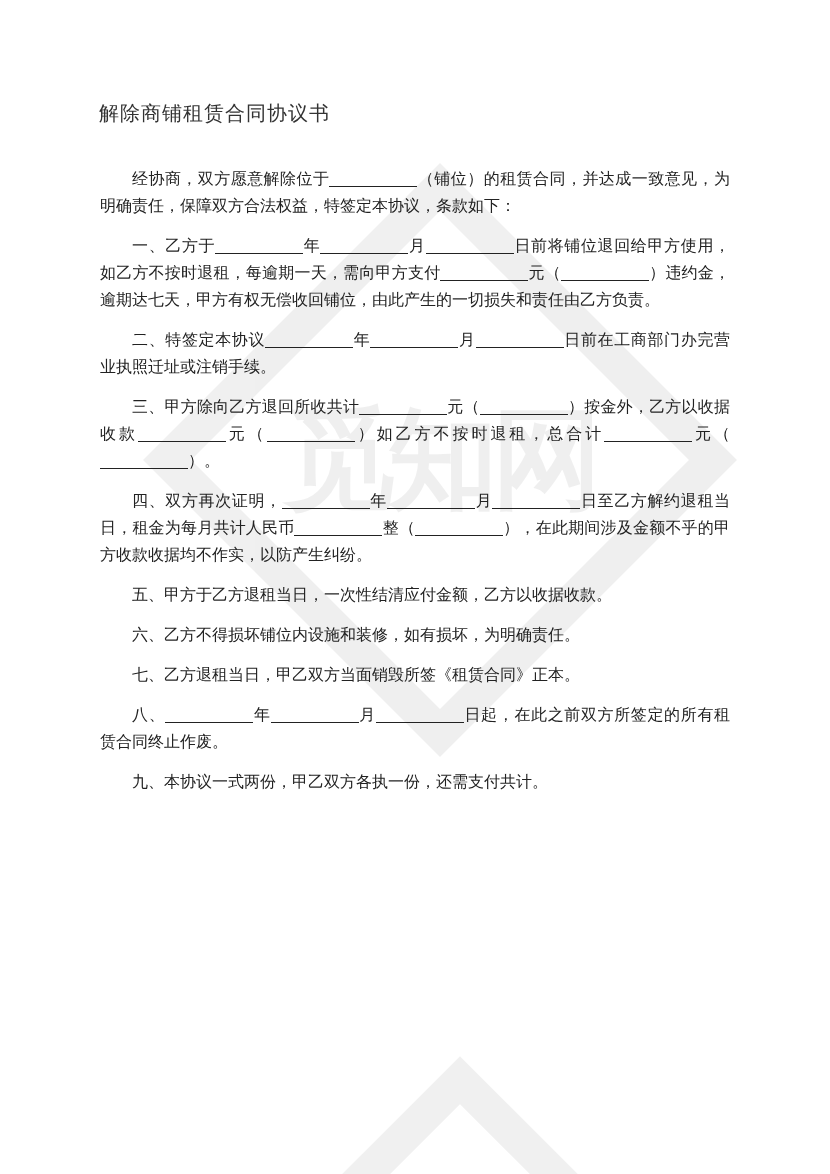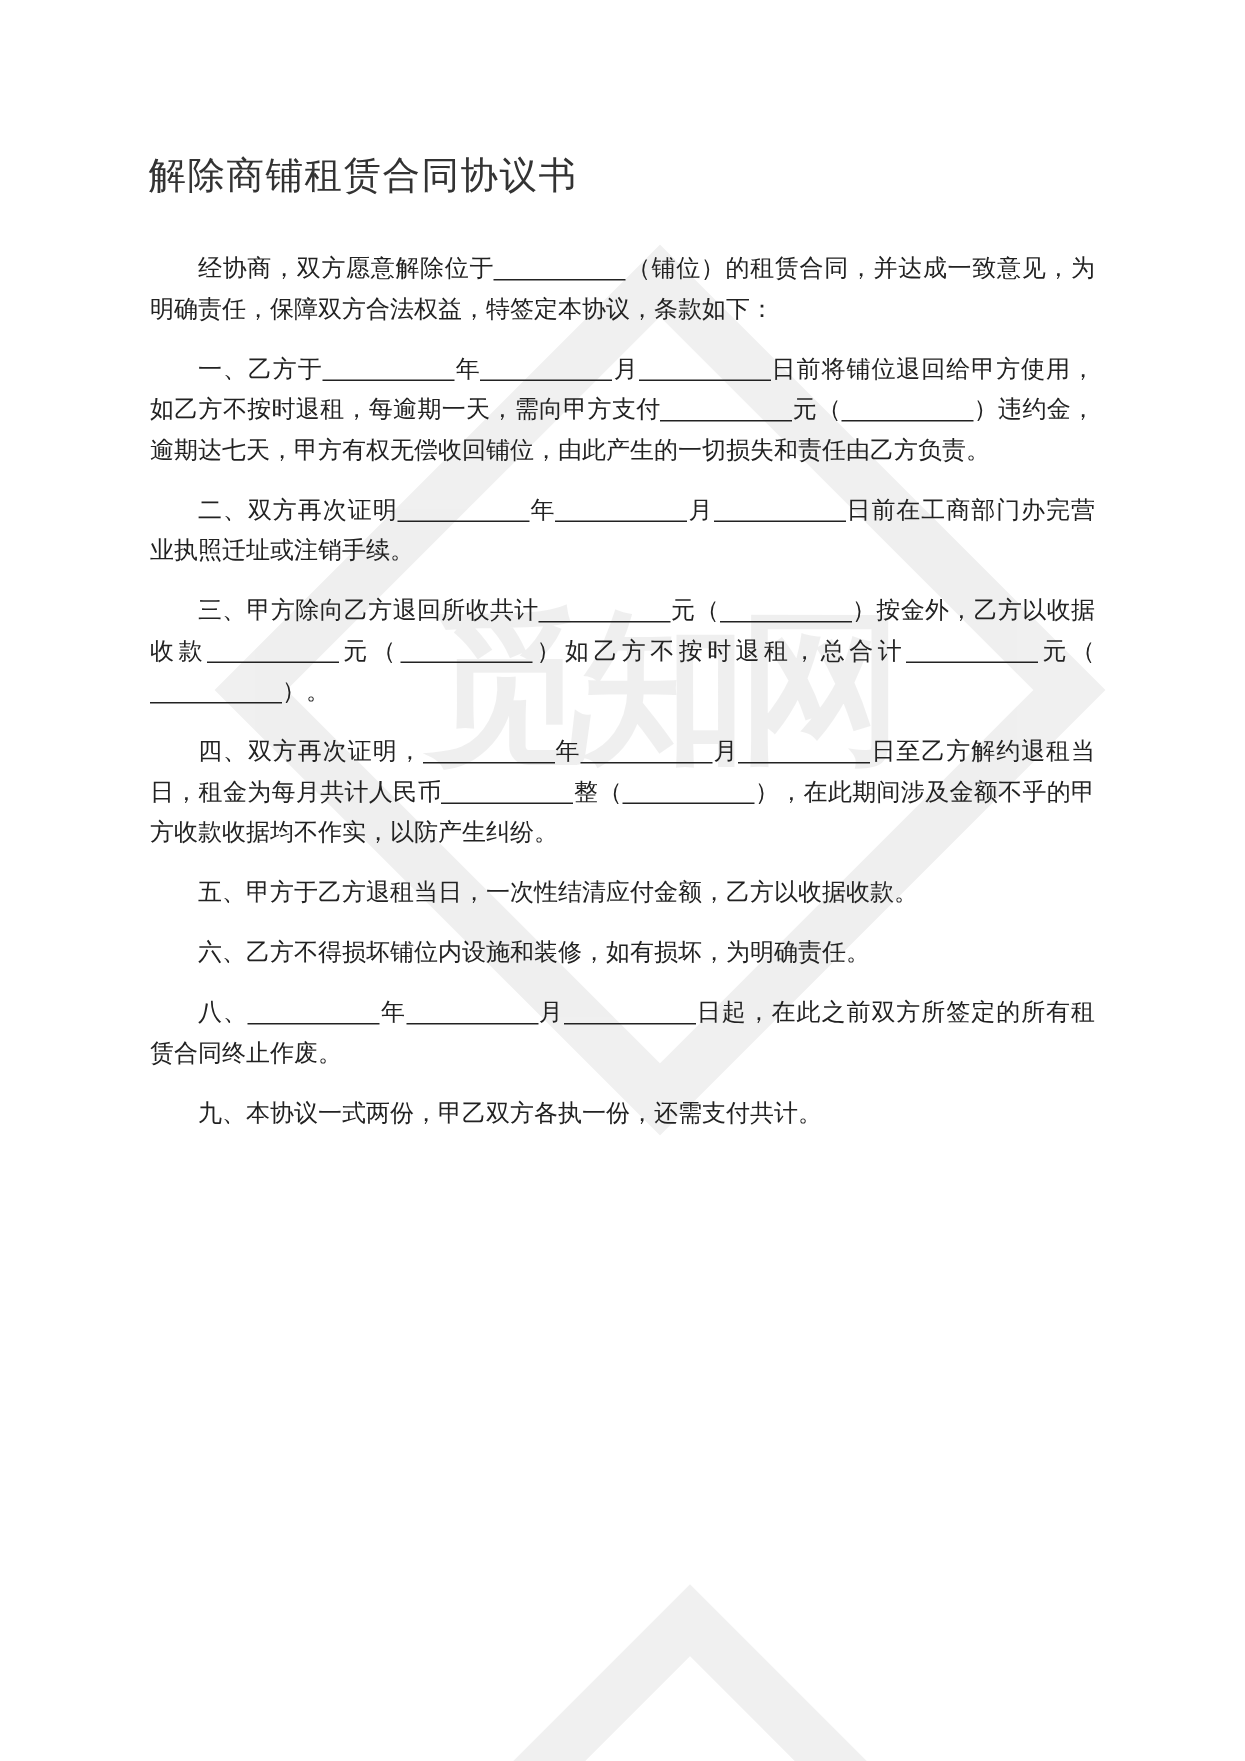--- a/index.html
+++ b/index.html
@@ -7,21 +7,21 @@
          font-family: "DejaVu Serif", "Liberation Serif", serif; color: #222; }
   .page { position: absolute; left: 0; top: 0; width: 830px; height: 1174px; background: #fff; }
   .watermark { position: absolute; pointer-events: none; opacity: 0.06; }
   .wm1 { left: 230px; top: 250px; width: 420px; height: 420px; transform: rotate(-45deg); }
   .wm2 { left: 330px; top: 1110px; width: 260px; height: 260px; transform: rotate(-45deg); }
   .wm-box { width: 100%; height: 100%; border: 34px solid #000; box-sizing: border-box;
             display: flex; align-items: center; justify-content: center; }
   .wm-text { font-family: "DejaVu Sans", sans-serif; font-weight: bold; font-size: 110px;
              color: #000; transform: rotate(45deg); letter-spacing: -6px; }
   .title { position: absolute; left: 99px; top: 100px; font-family: "DejaVu Sans", "Liberation Sans", sans-serif;
-           font-size: 25px; color: #333; letter-spacing: 1px; margin: 0; font-weight: normal; }
+           font-size: 20px; color: #333; letter-spacing: 1px; margin: 0; font-weight: normal; }
   .content { position: absolute; left: 100px; top: 165px; width: 630px; font-size: 16px; line-height: 27px; }
   .para { margin: 0 0 13px 0; text-indent: 2em; text-align: justify; text-align-last: left; }
   .blank { display: inline-block; border-bottom: 1px solid #222; height: 18px; vertical-align: -3px; }
   .b90 { width: 88px; } .b30 { width: 34px; }
   .sig { margin: 0 0 13px 0; padding-left: 2em; }
 </style>
 </head>
 <body>
 
 <div class="page">
@@ -41,33 +41,34 @@
 
     <p class="para">
       <span>经协商，双方愿意解除位于</span><span class="blank b90"></span><span>（铺位）的租赁合同，并达成一致意见，为明确责任，保障双方合法权益，特签定本协议，条款如下：</span>
     </p>
 
     <p class="para">
       <span>一、乙方于</span><span class="blank b90"></span><span>年</span><span class="blank b90"></span><span>月</span><span class="blank b90"></span><span>日前将铺位退回给甲方使用，如乙方不按时退租，每逾期一天，需向甲方支付</span><span class="blank b90"></span><span>元（</span><span class="blank b90"></span><span>）违约金，逾期达七天，甲方有权无偿收回铺位，由此产生的一切损失和责任由乙方负责。</span>
     </p>
 
     <p class="para">
-      <span>二、双方再次证明</span><span class="blank b90"></span><span>年</span><span class="blank b90"></span><span>月</span><span class="blank b90"></span><span>日前在工商部门办完营业执照迁址或注销手续。</span>
+      <span>二、特签定本协议</span><span class="blank b90"></span><span>年</span><span class="blank b90"></span><span>月</span><span class="blank b90"></span><span>日前在工商部门办完营业执照迁址或注销手续。</span>
     </p>
 
     <p class="para">
       <span>三、甲方除向乙方退回所收共计</span><span class="blank b90"></span><span>元（</span><span class="blank b90"></span><span>）按金外，乙方以收据收款</span><span class="blank b90"></span><span>元（</span><span class="blank b90"></span><span>）如乙方不按时退租，总合计</span><span class="blank b90"></span><span>元（</span><span class="blank b90"></span><span>）。</span>
     </p>
 
     <p class="para">
       <span>四、双方再次证明，</span><span class="blank b90"></span><span>年</span><span class="blank b90"></span><span>月</span><span class="blank b90"></span><span>日至乙方解约退租当日，租金为每月共计人民币</span><span class="blank b90"></span><span>整（</span><span class="blank b90"></span><span>），在此期间涉及金额不乎的甲方收款收据均不作实，以防产生纠纷。</span>
     </p>
 
     <p class="para">五、甲方于乙方退租当日，一次性结清应付金额，乙方以收据收款。</p>
     <p class="para">六、乙方不得损坏铺位内设施和装修，如有损坏，为明确责任。</p>
+    <p class="para">七、乙方退租当日，甲乙双方当面销毁所签《租赁合同》正本。</p>
 
     <p class="para">
       <span>八、</span><span class="blank b90"></span><span>年</span><span class="blank b90"></span><span>月</span><span class="blank b90"></span><span>日起，在此之前双方所签定的所有租赁合同终止作废。</span>
     </p>
 
     <p class="para">九、本协议一式两份，甲乙双方各执一份，还需支付共计。</p>
 
 
 
   </div>

